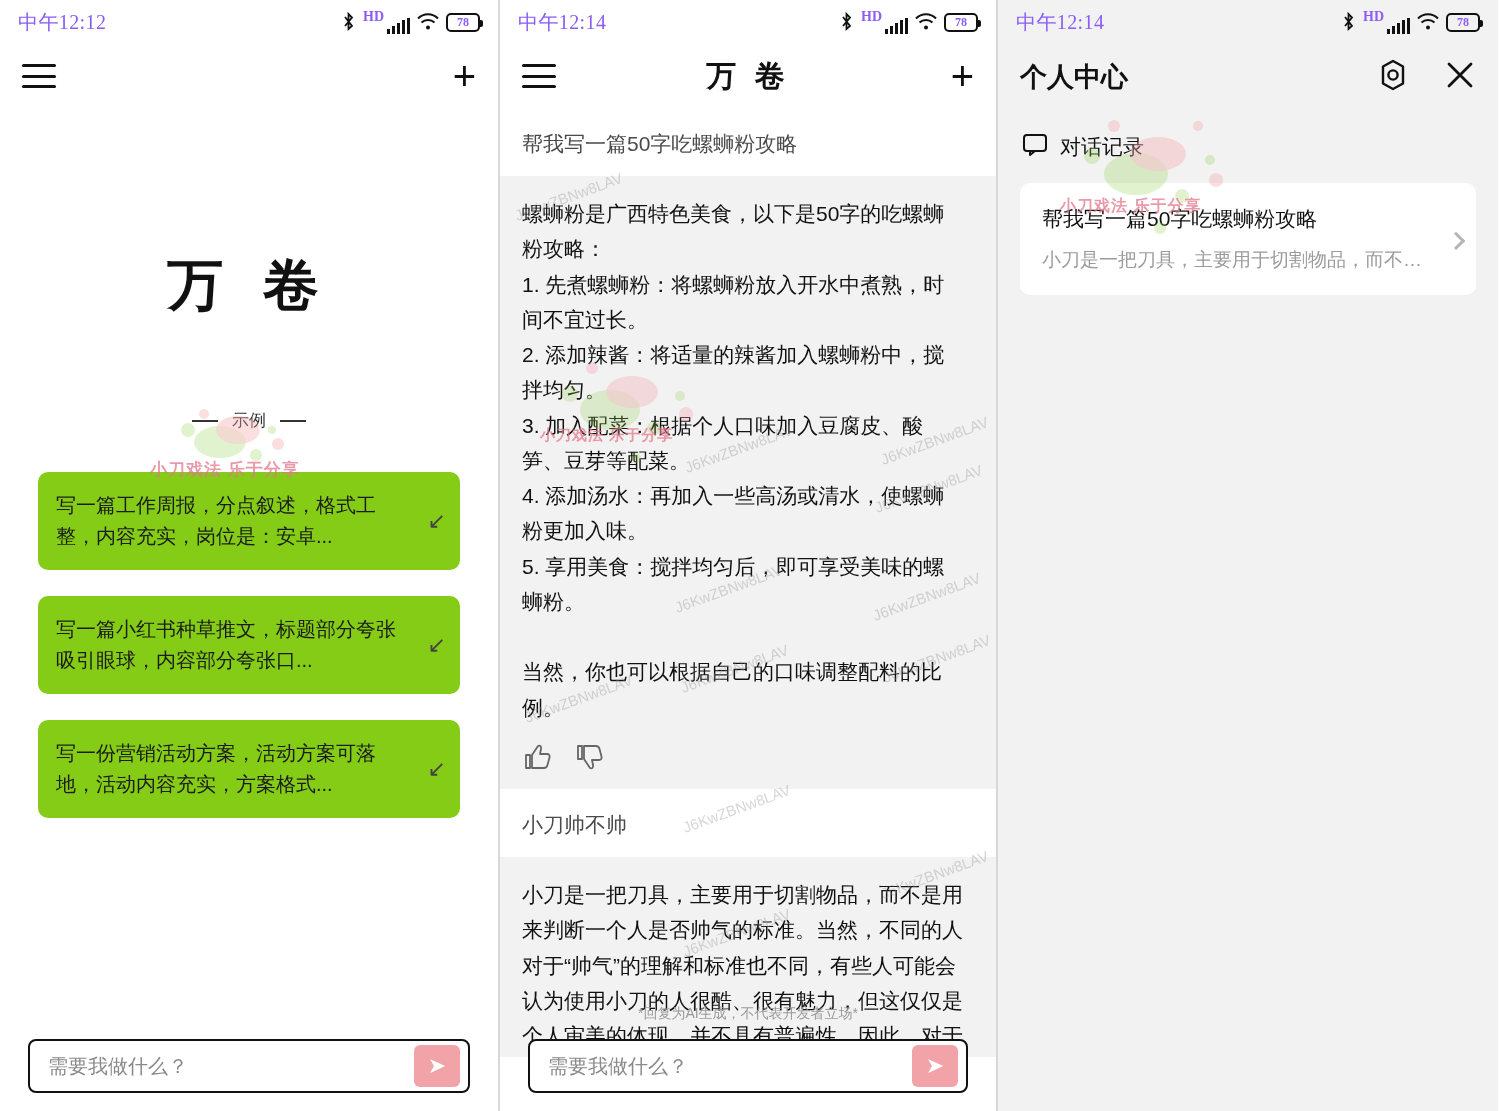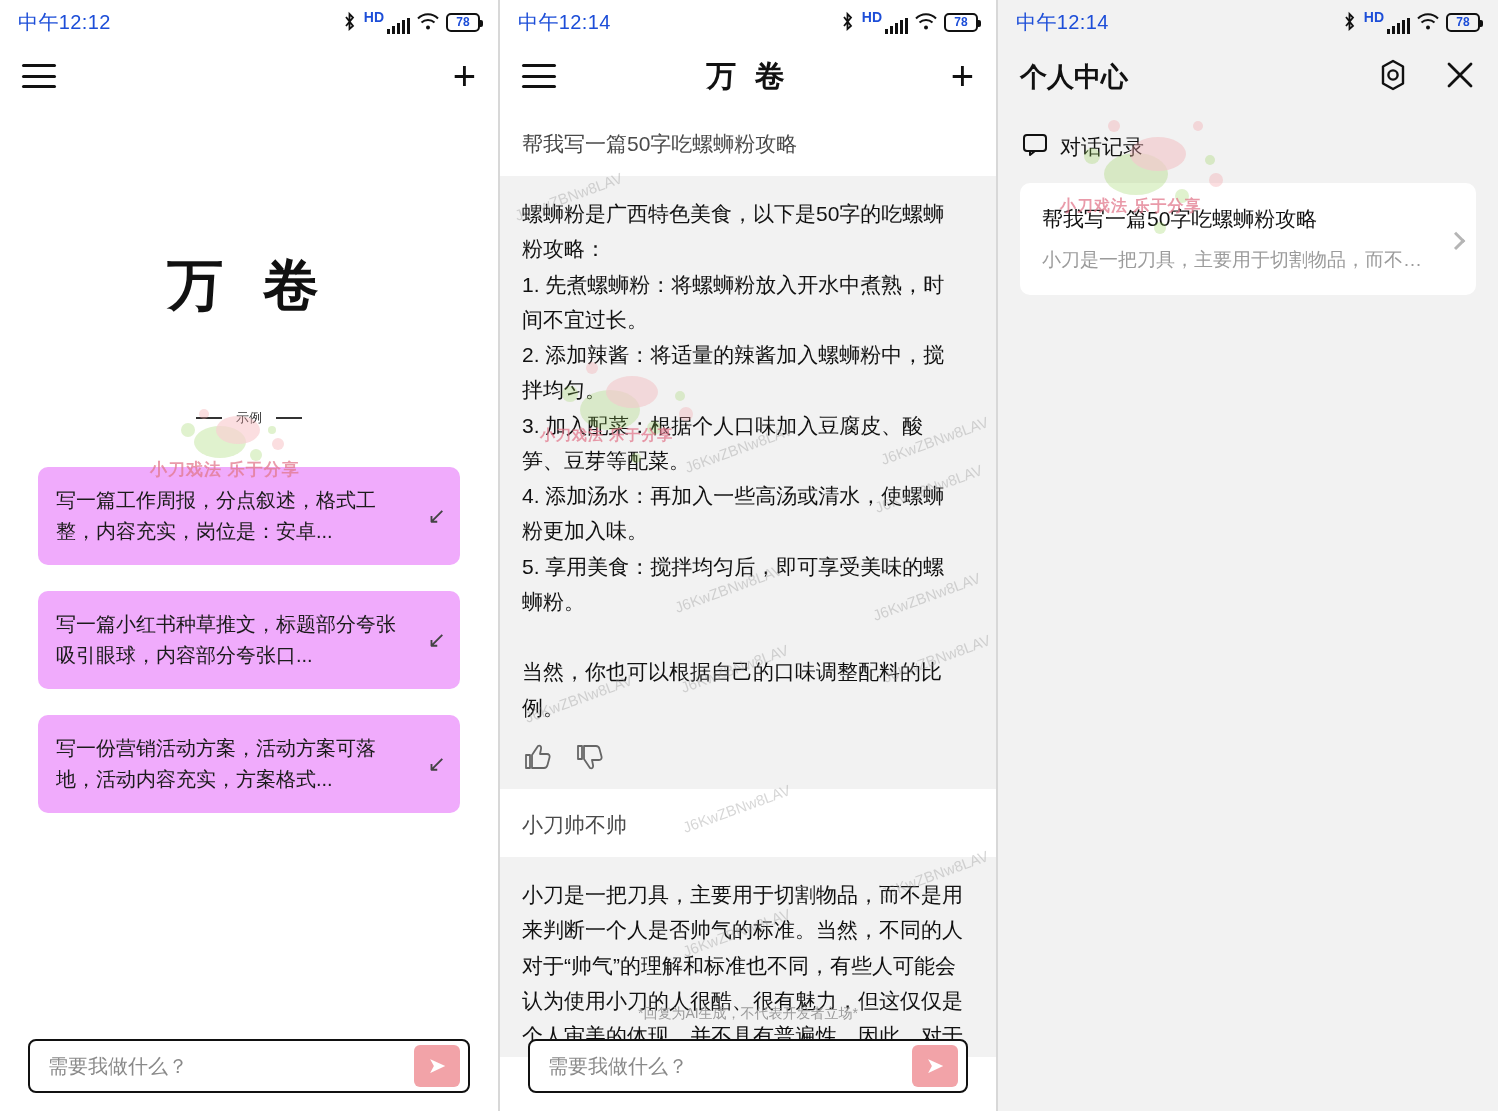--- a/index.html
+++ b/index.html
@@ -14,21 +14,21 @@
   
   .panel { position: relative; height: 1111px; overflow: hidden; background: #fff; }
   .panel-1 { width: 498px; background: #fff; }
   .panel-2 { width: 500px; background: #fff; border-left: 2px solid #d8d8d8; border-right: 2px solid #d8d8d8; }
   .panel-3 { width: 500px; background: #f2f2f2; }
 
   
   .statusbar {
     height: 44px; display: flex; align-items: center;
     justify-content: space-between; padding: 0 18px;
-    font-size: 20px; color: #1d4ed8; font-weight: 500;
+    font-size: 20px; color: #8b5cf6; font-weight: 500; font-family: Liberation Serif, serif;
   }
   .status-left { letter-spacing: .4px; }
   .status-right { display: flex; align-items: center; gap: 7px; }
   .ic { display: inline-block; }
   .bt-icon svg, .sig-icon svg, .wifi-icon svg { display: block; }
   .hd-sig { display: flex; align-items: flex-end; gap: 3px; }
   .hd-label { font-size: 14px; font-weight: 700; line-height: 1; margin-bottom: 10px; }
   .bars { display: flex; align-items: flex-end; gap: 2px; height: 16px; }
   .bars i { width: 3px; background: #111; display: block; }
   .bars i:nth-child(1){height:5px}
@@ -63,26 +63,26 @@
     color: #111; font-weight: 300; cursor: pointer; z-index: 2;
   }
 
   
   .brand {
     text-align: center; font-size: 56px; font-weight: 700;
     letter-spacing: 12px; color: #111; margin-top: 140px;
   }
   .example-sep {
     display: flex; align-items: center; justify-content: center;
-    gap: 14px; margin-top: 85px; color: #333; font-size: 13px;
+    gap: 14px; margin-top: 85px; color: #333; font-size: 17px;
   }
   .example-sep .dash { width: 26px; height: 2px; background: #333; display: block; }
   .cards { margin: 40px 38px 0 38px; display: flex; flex-direction: column; gap: 26px; }
   .card {
-    background: #f0abfc; border-radius: 10px; padding: 18px 46px 18px 18px;
+    background: #84cc16; border-radius: 10px; padding: 18px 46px 18px 18px;
     font-size: 20px; line-height: 1.55; color: #1b1b1b; position: relative;
     min-height: 88px;
   }
   .card .arrow {
     position: absolute; right: 14px; top: 50%; transform: translateY(-50%);
     font-size: 22px; color: #444;
   }
 
   
   .user-msg {

